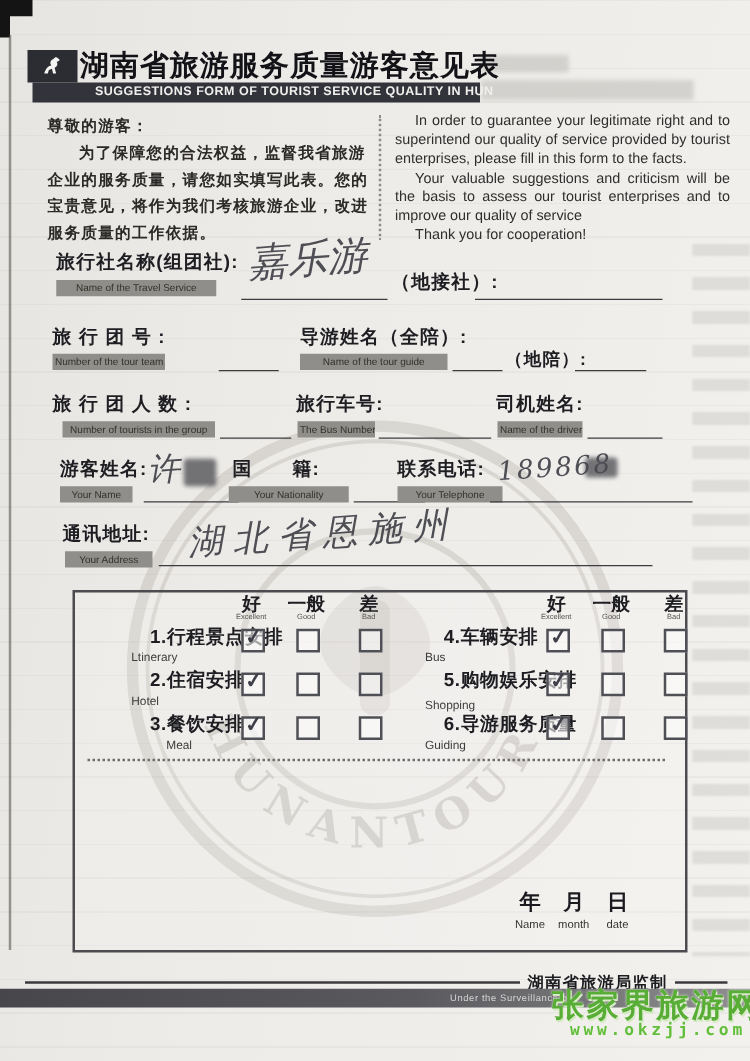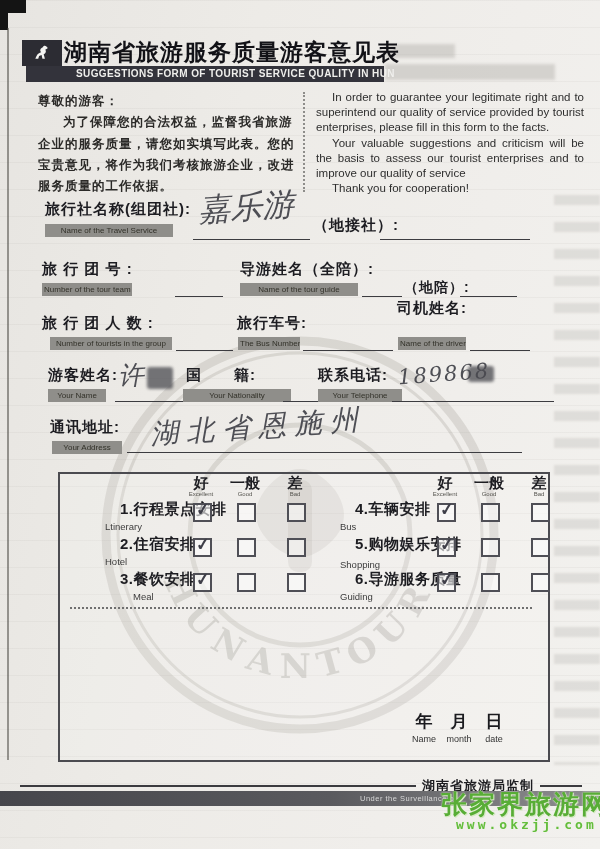--- a/index.html
+++ b/index.html
@@ -140,31 +140,31 @@
   <div class="bl" style="left:362px;top:296px;width:40px;"></div>
   <span class="fl fl-sm" style="left:404px;top:279px;">（地陪）:</span>
   <div class="bl" style="left:460px;top:296px;width:57px;"></div>
 
   <span class="fl" style="left:42px;top:314px;">旅 行 团 人 数 :</span>
   <span class="fen" style="left:50px;top:337px;width:122px;">Number of tourists in the group</span>
   <div class="bl" style="left:176px;top:350px;width:57px;"></div>
   <span class="fl" style="left:237px;top:314px;">旅行车号:</span>
   <span class="fen" style="left:238px;top:337px;width:62px;">The Bus Number</span>
   <div class="bl" style="left:303px;top:350px;width:90px;"></div>
-  <span class="fl" style="left:397px;top:299px;">司机姓名:</span>
+  <span class="fl" style="left:397px;top:314px;">司机姓名:</span>
   <span class="fen" style="left:398px;top:337px;width:68px;">Name of the driver</span>
   <div class="bl" style="left:470px;top:350px;width:60px;"></div>
 
   <span class="fl" style="left:48px;top:366px;">游客姓名:</span>
   <span class="fen" style="left:48px;top:389px;width:58px;">Your Name</span>
   <span class="hw" style="left:118px;top:358px;font-size:26px;">许</span>
   <div class="redact" style="left:147px;top:367px;width:26px;height:22px;"></div>
   <div class="bl" style="left:115px;top:401px;width:76px;"></div>
   <span class="fl" style="left:186px;top:366px;">国　　籍:</span>
-  <span class="fen" style="left:183px;top:389px;width:108px;">Your Nationality</span>
+  <span class="fen" style="left:183px;top:389px;width:96px;">Your Nationality</span>
   <div class="bl" style="left:283px;top:401px;width:57px;"></div>
   <span class="fl" style="left:318px;top:366px;">联系电话:</span>
   <span class="fen" style="left:318px;top:389px;width:84px;">Your Telephone</span>
   <span class="hw" style="left:398px;top:362px;font-size:21px;letter-spacing:2px;">189868</span>
   <div class="redact" style="left:468px;top:366px;width:26px;height:16px;"></div>
   <div class="bl" style="left:392px;top:401px;width:162px;"></div>
 
   <span class="fl" style="left:50px;top:418px;">通讯地址:</span>
   <span class="fen" style="left:52px;top:441px;width:70px;">Your Address</span>
   <span class="hw" style="left:150px;top:408px;font-size:28px;letter-spacing:8px;">湖北省恩施州</span>

